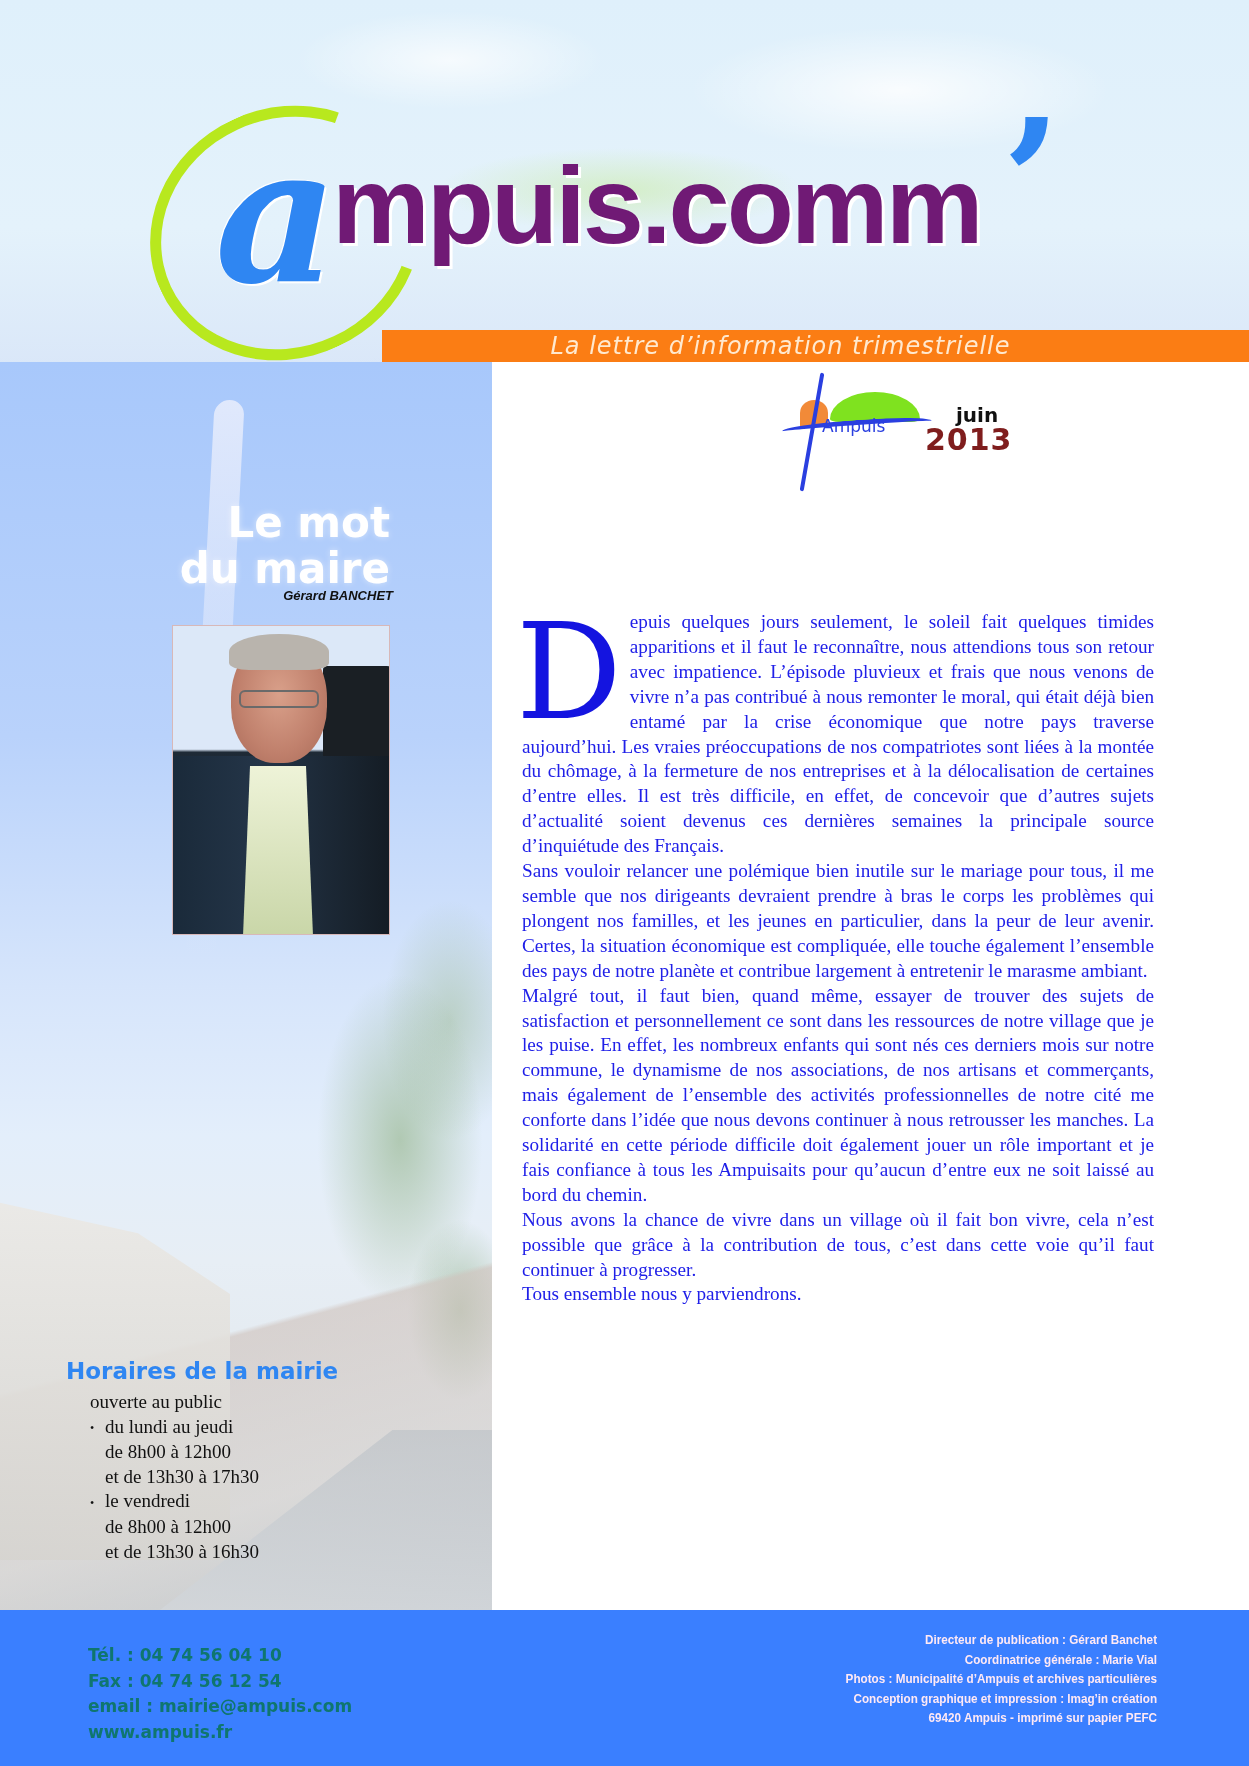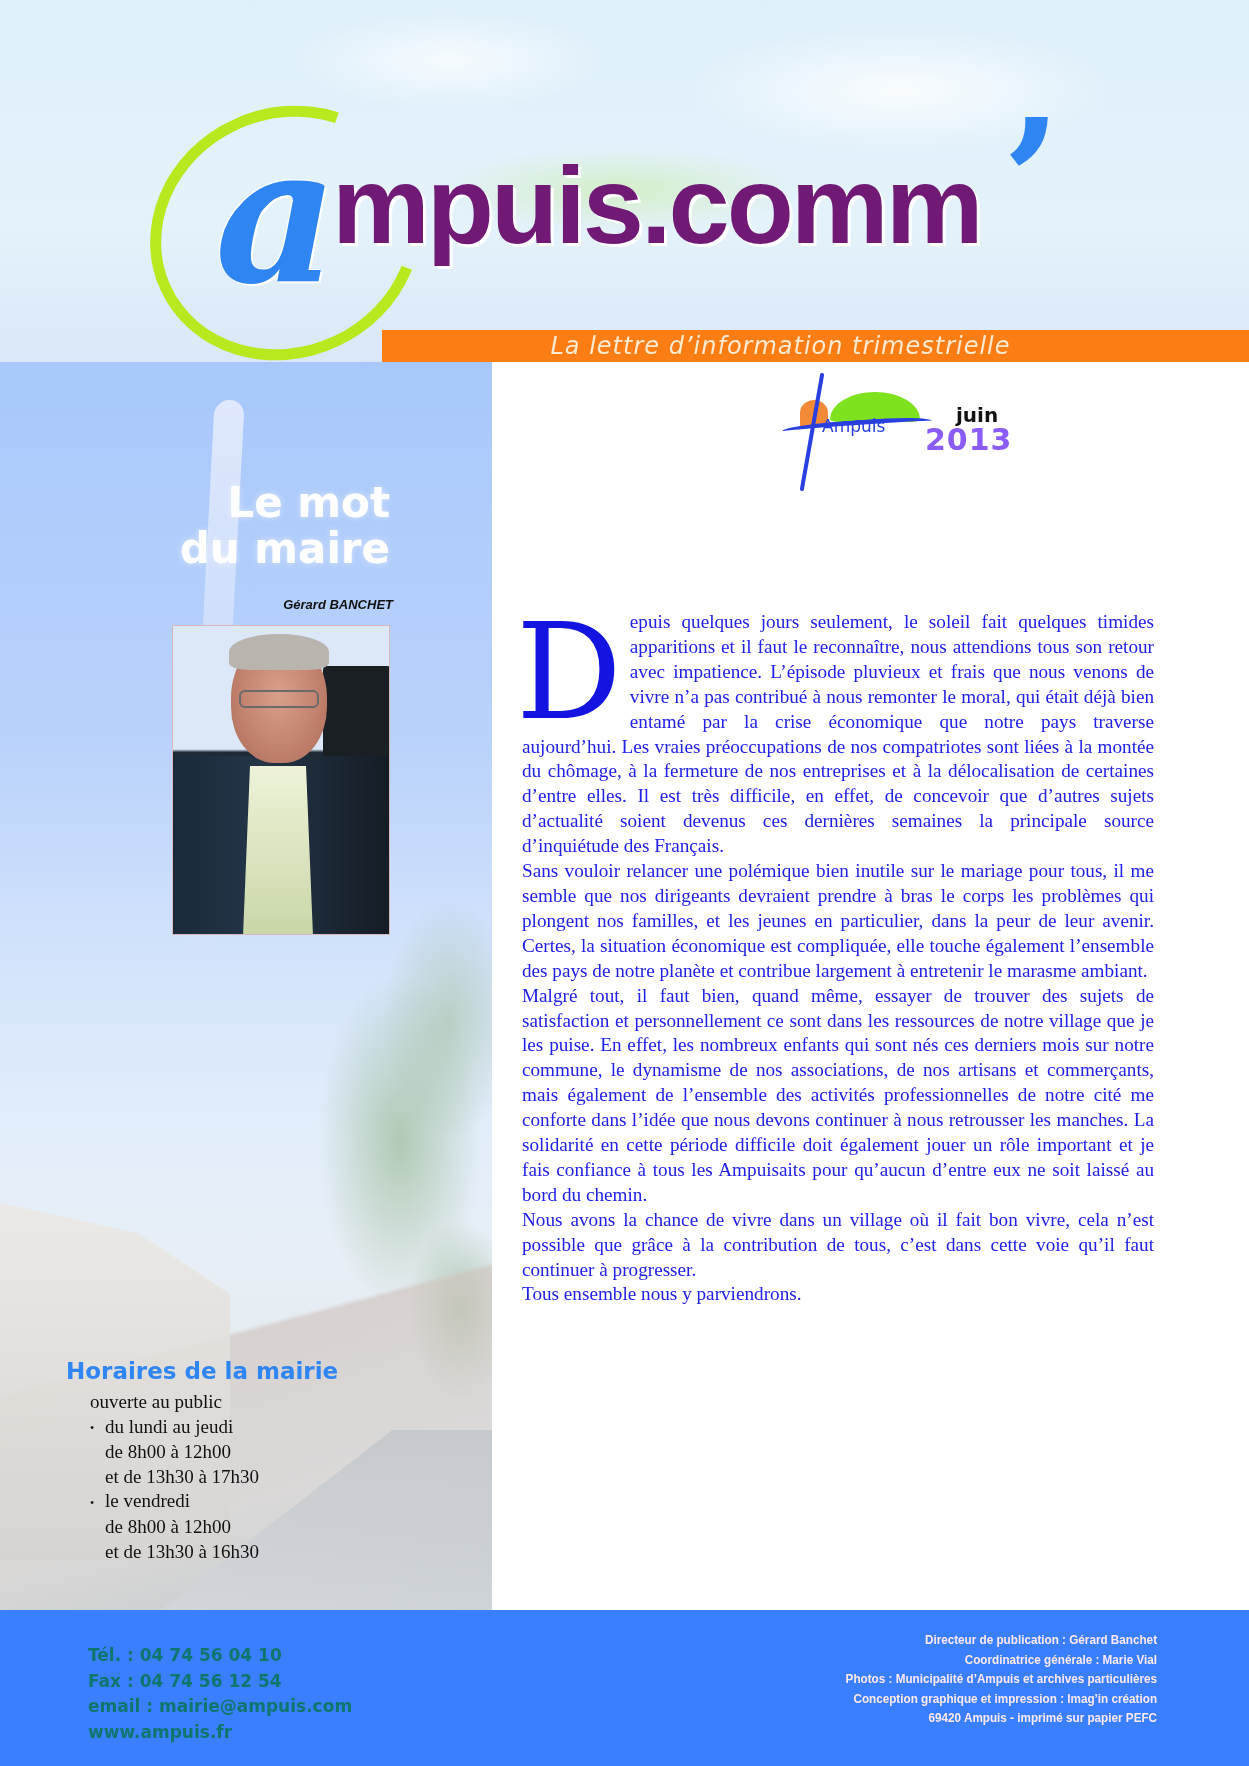--- a/index.html
+++ b/index.html
@@ -119,36 +119,36 @@
   .badge-name {
     position: absolute; left: 52px; top: 44px;
     font-family: "DejaVu Sans", sans-serif; font-size: 17px; color: #2a3fe0;
   }
   .issue-month {
     position: absolute; left: 956px; top: 403px;
     font-family: "DejaVu Sans", sans-serif; font-weight: bold; font-size: 20px; color: #111;
   }
   .issue-year {
     position: absolute; left: 925px; top: 422px;
-    font-family: "DejaVu Sans", sans-serif; font-weight: bold; font-size: 30px; color: #8b5cf6;
+    font-family: "DejaVu Sans", sans-serif; font-weight: bold; font-size: 30px; color: #7f1d1d;
     letter-spacing: 1px;
   }
 
   
   .section-title {
-    position: absolute; left: 150px; top: 480px; width: 240px;
+    position: absolute; left: 150px; top: 500px; width: 240px;
     text-align: right;
     font-family: "DejaVu Sans", sans-serif; font-weight: bold;
     font-size: 42px; line-height: 46px; color: #ffffff;
     text-shadow: 0 0 6px rgba(255,255,255,0.5);
   }
   .author {
     position: absolute; left: 180px; top: 588px; width: 213px; text-align: right;
     font-family: "Liberation Sans", sans-serif; font-style: italic; font-weight: bold;
-    font-size: 13px; color: #111; margin-top: 9px;
+    font-size: 13px; color: #111;
   }
   .portrait {
     position: absolute; left: 172px; top: 625px; width: 218px; height: 310px;
     overflow: hidden; border: 1px solid #d8b8b8;
     background: linear-gradient(180deg, #dce8f8 0%, #dce8f8 40%, #1e2a36 41%, #101820 100%);
   }
   .portrait-chair {
     position: absolute; left: 150px; top: 40px; width: 68px; height: 110px;
     background: #1a1f24; border-radius: 4px;
   }

